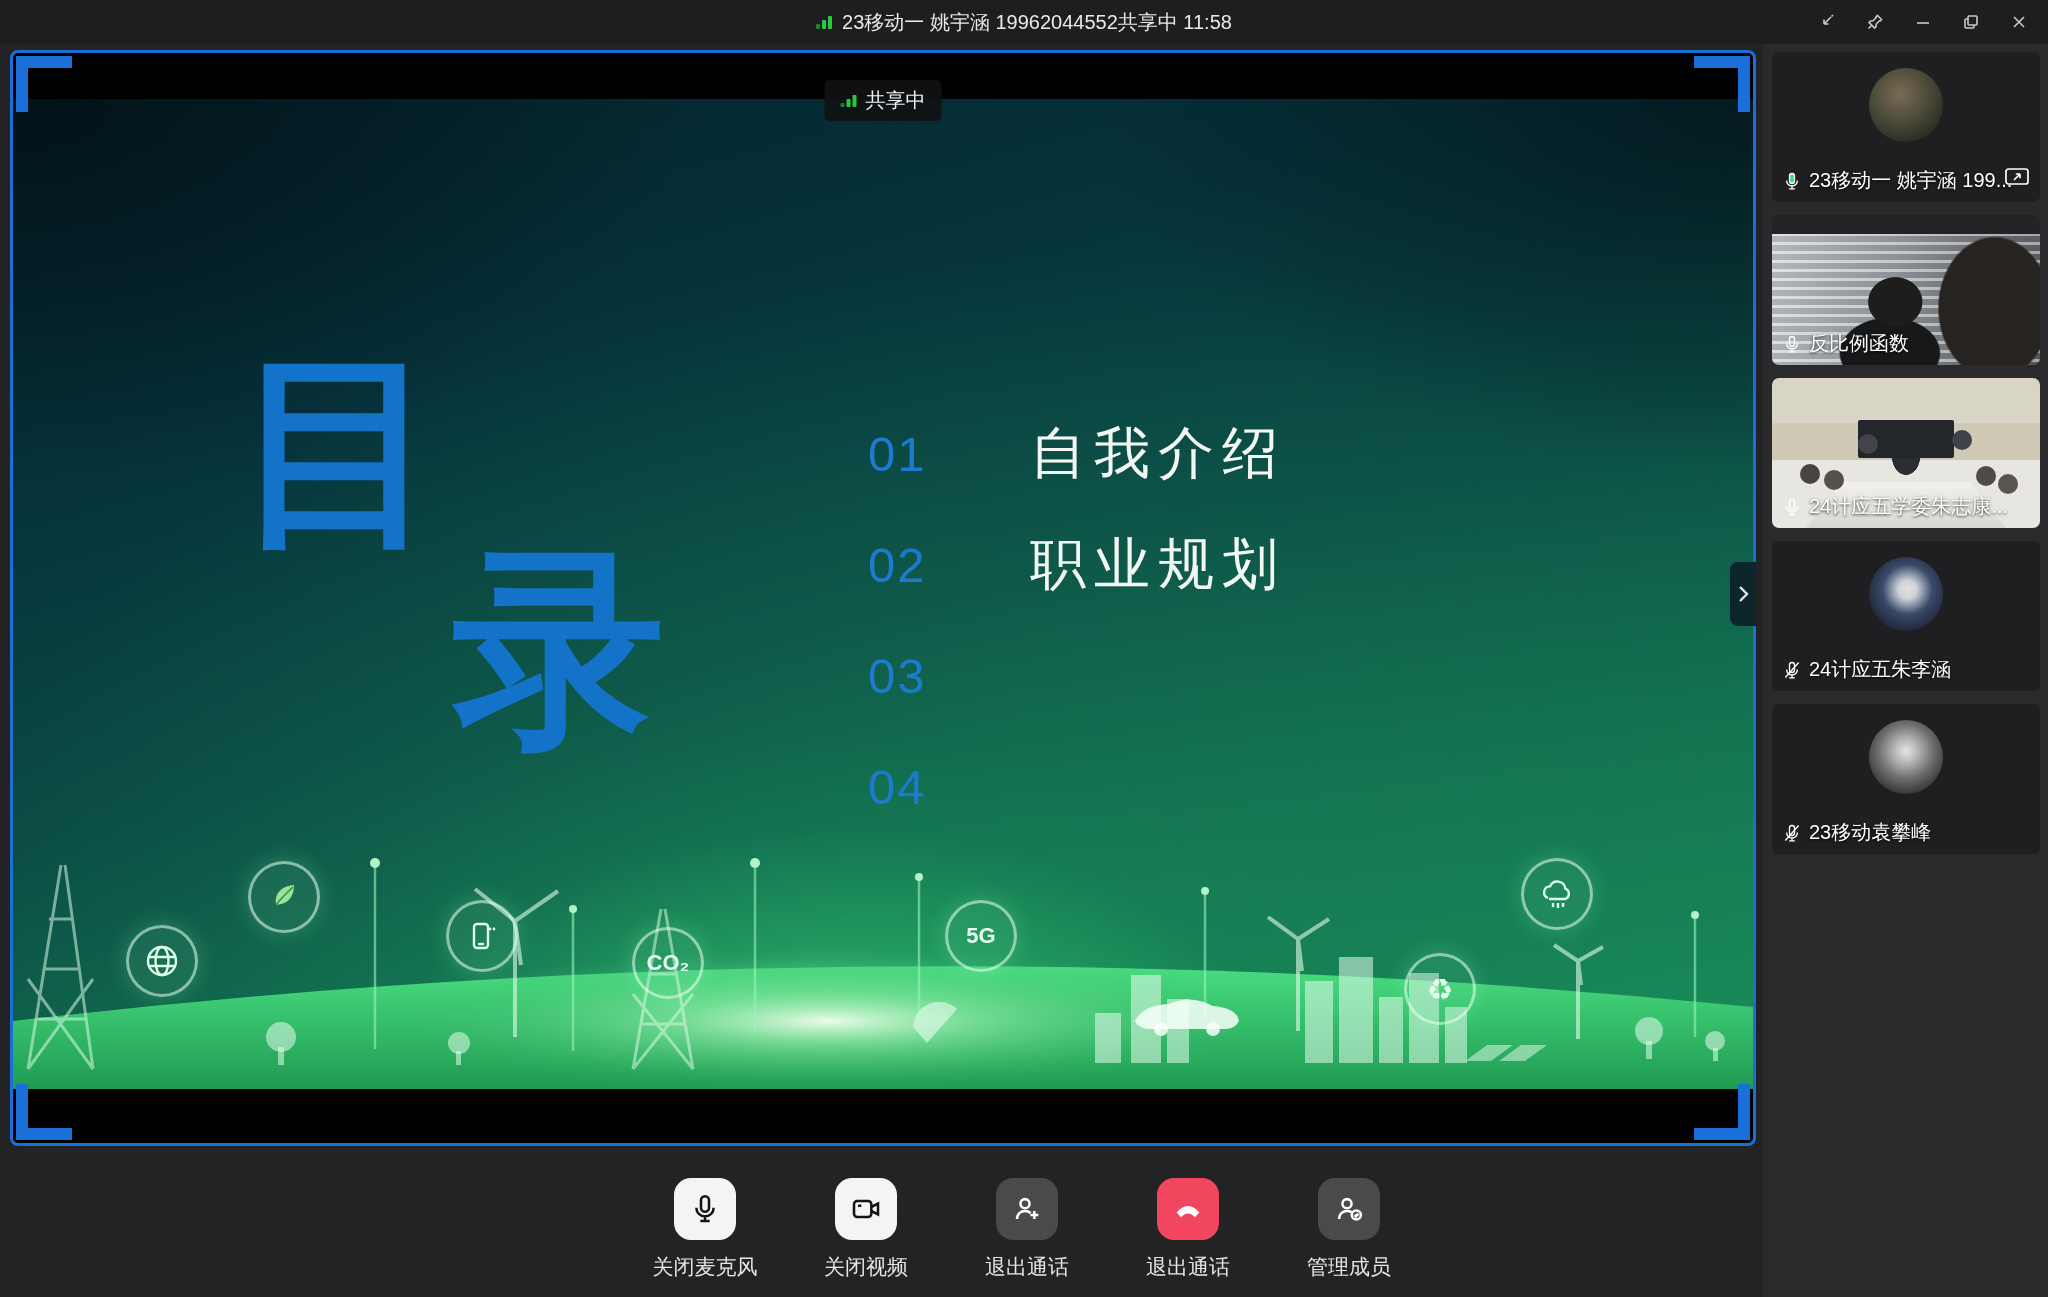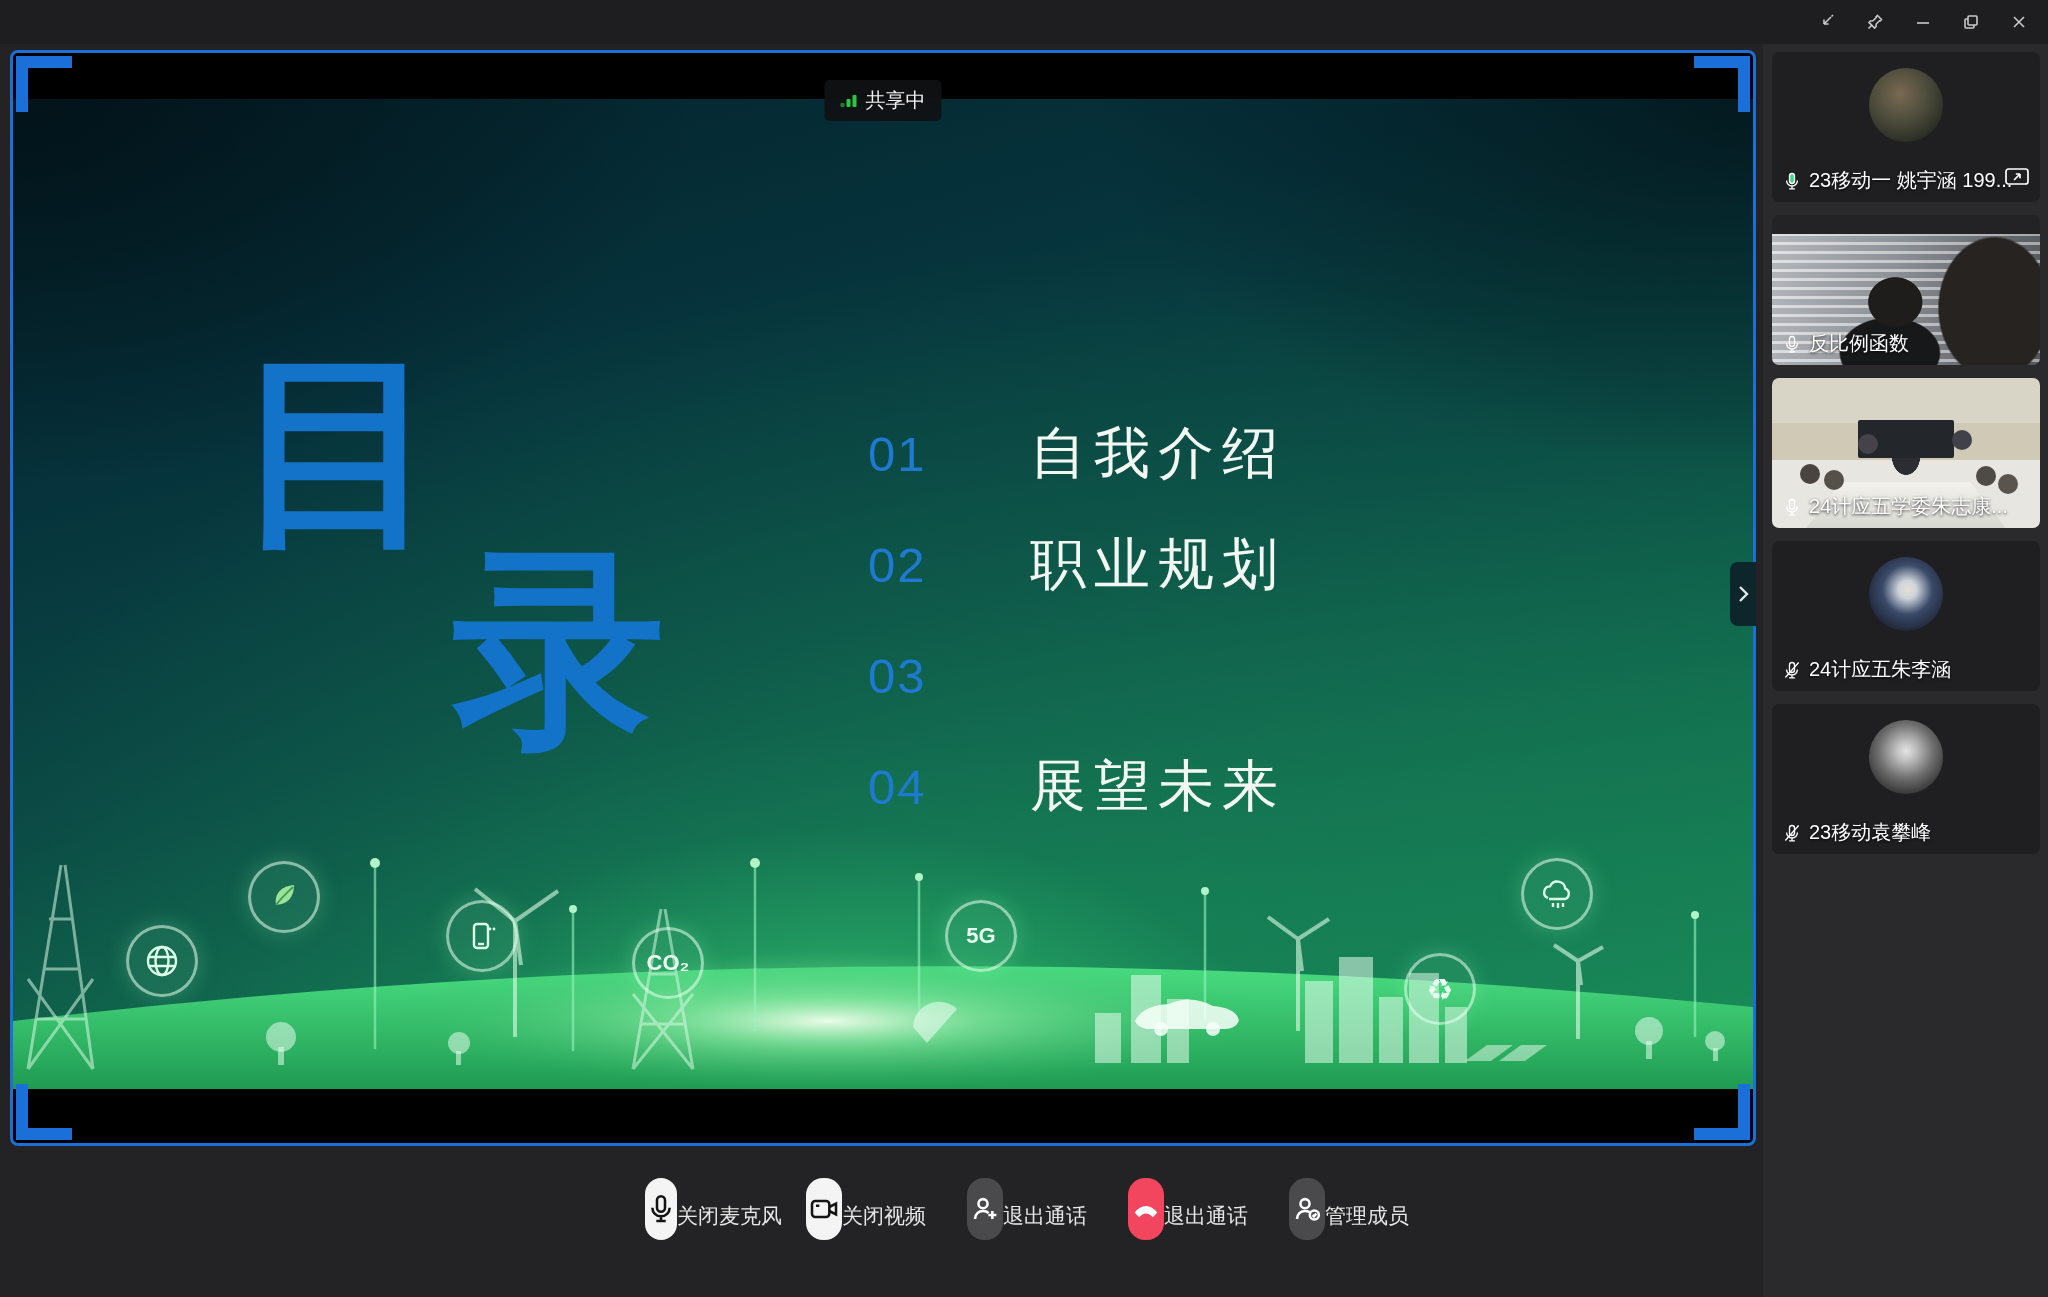--- a/index.html
+++ b/index.html
@@ -73,33 +73,41 @@
     linear-gradient(180deg,#d8d4c6 0 30%, #cfc9b6 30% 55%, #e7e6e0 55% 100%);}
   .tv{position:absolute;left:86px;top:42px;width:96px;height:38px;background:#23262b;border-radius:2px;}
   .people{position:absolute;left:28px;top:86px;width:20px;height:20px;border-radius:50%;background:#4a4440;
     box-shadow:24px 6px 0 #55504a, 176px 2px 0 #4e4a46, 198px 10px 0 #5a544e, 152px -34px 0 #3f4248, 58px -30px 0 #46424a;}
   .table3{position:absolute;left:34px;top:104px;width:200px;height:46px;background:linear-gradient(180deg,#f2f1ec,#d8d8d2);
     clip-path:polygon(18% 0,82% 0,100% 100%,0 100%);}
   .share-mini{position:absolute;right:10px;bottom:10px;}
   .share-mini svg{stroke:#fff;fill:none;stroke-width:1.7;}
   
   .controls{position:absolute;left:645px;top:1178px;display:flex;gap:41px;}
-  .ctrl{width:120px;display:flex;align-items:center;cursor:pointer;font-family:Liberation Serif, serif;}
+  .ctrl{width:120px;display:flex;flex-direction:column;align-items:center;cursor:pointer;font-family:Liberation Serif, serif;}
   .cbtn{width:62px;height:62px;border-radius:17px;display:flex;align-items:center;justify-content:center;}
   .cbtn.white{background:#f4f4f4;} .cbtn.white svg{stroke:#141414;fill:none;stroke-width:1.9;}
   .cbtn.gray{background:#4a4a4d;} .cbtn.gray svg{stroke:#fff;fill:none;stroke-width:1.9;}
   .cbtn.red{background:#f2455e;}
   .ctrl-label{margin-top:13px;font-size:21px;color:#e6e6e6;white-space:nowrap;}
   .sigbars{display:flex;align-items:flex-end;gap:2px;}
   .sigbars i{display:block;width:4px;background:#27c93f;border-radius:1px;}
 </style>
 </head>
 <body>
 
 <div class="titlebar">
+  <div class="title-center">
+    <span class="sigbars">
+      <i style="height:5px;opacity:.6"></i>
+        <i style="height:9px"></i>
+        <i style="height:13px"></i>
+    </span>
+    <span>23移动一 姚宇涵 19962044552共享中 11:58</span>
+  </div>
   <div class="win-controls">
     <div class="wbtn">
       <svg width="20" height="20" viewBox="0 0 20 20">
           <path d="M14 5 L7 12 M7 12 h4.6 M7 12 v-4.6 M14.5 4.5 l1.5 -1.5"></path>
         </svg>
     </div>
     <div class="wbtn">
       <svg width="20" height="20" viewBox="0 0 20 20">
           <path d="M12.5 3.5 L16.5 7.5 L15 9 L14.4 8.8 L11.2 12 L11 14.6 L9.6 16 L4 10.4 L5.4 9 L8 8.8 L11.2 5.6 L11 5 Z"></path>
           <path d="M7 13 L3.5 16.5"></path>
@@ -135,21 +143,20 @@
     </div>
     <div class="toc-row" style="top:424px">
       <span class="toc-num">02</span>
       <span class="toc-label">职业规划</span>
     </div>
     <div class="toc-row" style="top:535px">
       <span class="toc-num">03</span>
     </div>
     <div class="toc-row" style="top:646px">
       <span class="toc-num">04</span>
-      <span class="toc-label">展望未来</span>
     </div>
 
     <svg class="landscape" viewBox="0 0 1740 320">
       <defs>
         <linearGradient id="gnd" x1="0" y1="0" x2="0" y2="1">
           <stop offset="0" stop-color="#49dc80"></stop>
             <stop offset="1" stop-color="#1f9b52"></stop>
         </linearGradient>
         <radialGradient id="burst" cx="0.5" cy="0.5" r="0.5">
           <stop offset="0" stop-color="#f4ffee" stop-opacity="0.95"></stop>

